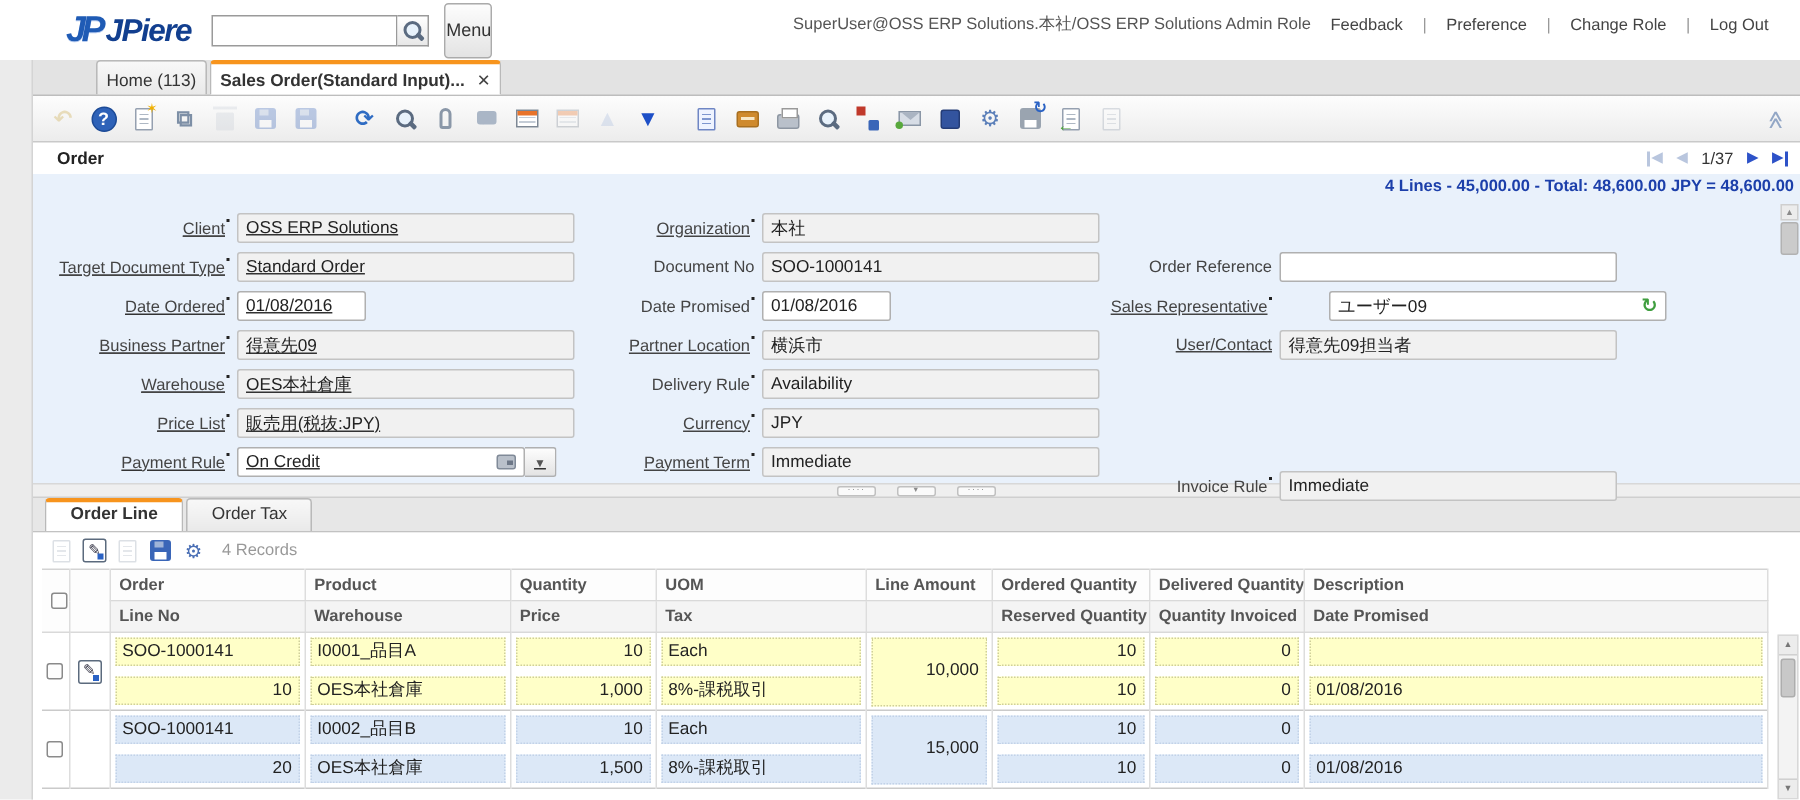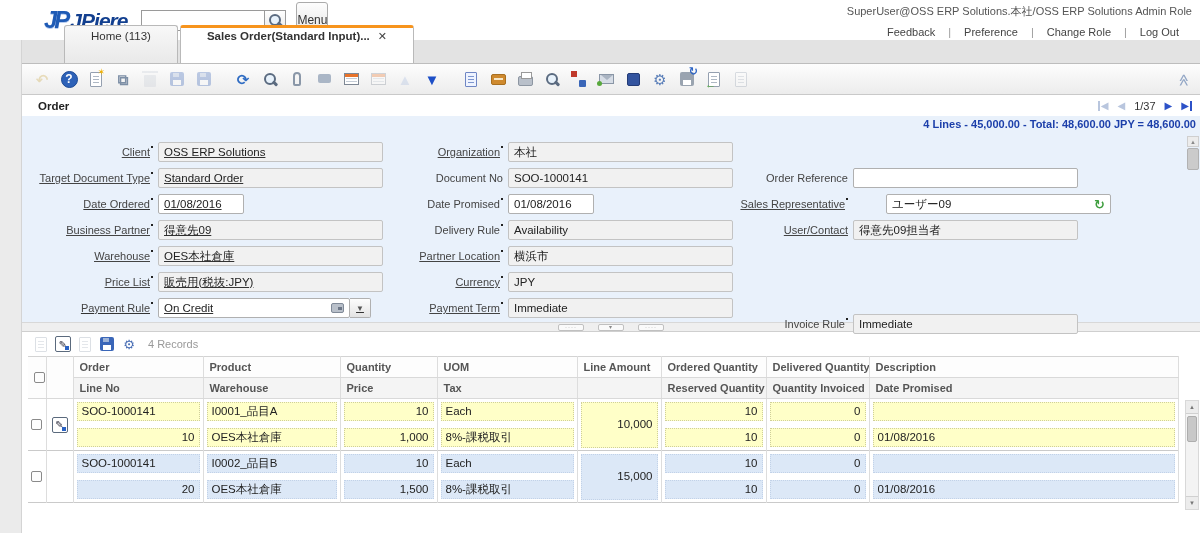--- a/index.html
+++ b/index.html
@@ -7,31 +7,31 @@
     font-family:"Liberation Sans","DejaVu Sans",sans-serif; font-size:11px; color:#333; background:#fff; }
 
   
   .hdr { height:40px; background:#fff; display:flex; align-items:center; position:relative;margin-left:32px; }
   .brand { display:flex; align-items:baseline; margin:0 14px 0 12px; cursor:default; }
   .brand .jp { font-size:24px; font-weight:900; font-style:italic; color:#1f5bb5; letter-spacing:-3px; text-shadow:0 1px 0 #b9cdf0; }
   .brand .nm { font-size:21px; font-weight:900; font-style:italic; color:#123f8f; letter-spacing:-1px; margin-left:3px; }
   .srch { width:124px; height:21px; border:1px solid #9a9a9a; padding:0 4px; font-size:11px; }
   .srchbtn { width:21px; height:21px; border:1px solid #9a9a9a; border-left:none; background:linear-gradient(#fff,#e8e8e8); display:flex; align-items:center; justify-content:center; cursor:pointer; }
   .menubtn { margin-left:10px; height:37px; padding:0 0; border:1px solid #ababab; border-radius:3px; background:linear-gradient(#fdfdfd,#e3e3e3); font-size:12px; color:#333; cursor:pointer; }
-  .hdr-right { position:absolute; right:8px; top:4px; display:flex; flex-direction:column; align-items:flex-end; }
+  .hdr-right { position:absolute; right:8px; top:4px; display:flex; flex-direction:row; align-items:flex-end; }
   .userinfo { font-size:11px; color:#555; }
   .hlinks { margin-top:7px; display:flex; align-items:center; gap:0; }
   .hlink { font-size:11px; color:#444; padding:0 13px; cursor:pointer; }
   .hsep { color:#999; }
 
   
   .tabrow { height:24px; background:#e3e3e3; border-bottom:1px solid #bdbdbd; display:flex; align-items:flex-end; position:relative; }
   .side-exp { position:absolute; left:5px; top:3px; color:#777; font-weight:bold; font-size:13px; cursor:pointer; }
   .wtabs { display:flex; margin-left:64px; height:24px; align-items:flex-end; gap:2px; }
-  .wtab { height:38px; padding:4px 26px 3px; border:1px solid #b9b9b9; border-bottom:none; border-radius:3px 3px 0 0; background:linear-gradient(#f8f8f8,#e9e9e9); font-size:11.5px; color:#333; cursor:pointer; display:flex; align-items:flex-start; gap:8px; }
+  .wtab { height:23px; padding:4px 6px 3px; border:1px solid #b9b9b9; border-bottom:none; border-radius:3px 3px 0 0; background:linear-gradient(#f8f8f8,#e9e9e9); font-size:11.5px; color:#333; cursor:pointer; display:flex; align-items:flex-end; gap:8px; }
   .wtab.active { background:#fff; border-top:3px solid #f7941d; padding-top:2px; font-weight:bold; }
   .wtab .x { color:#444; font-weight:bold; font-size:11px; cursor:pointer; }
 
   
   .lstrip { position:absolute; left:0; top:40px; bottom:0; width:22px; background:#ebebeb; border-right:1px solid #d4d4d4; }
 
   .main { margin-left:22px; }
 
   
   .tbar { height:31px; background:linear-gradient(#fdfdfd,#ececec); border-bottom:1px solid #c9c9c9; display:flex; align-items:center; padding-left:8px; position:relative; }
@@ -355,29 +355,29 @@
             <span class="val">SOO-1000141</span>
           </div>
         </div>
         <div class="frow">
           <span class="flabel mand">Date Promised</span>
           <div class="fld edit narrow">
             <span class="val">01/08/2016</span>
           </div>
         </div>
         <div class="frow">
+          <span class="flabel link mand">Partner Location</span>
+          <div class="fld ro">
+            <span class="val">横浜市</span>
+          </div>
+        </div>
+        <div class="frow">
           <span class="flabel mand">Delivery Rule</span>
           <div class="fld ro">
             <span class="val">Availability</span>
-          </div>
-        </div>
-        <div class="frow">
-          <span class="flabel link mand">Partner Location</span>
-          <div class="fld ro">
-            <span class="val">横浜市</span>
           </div>
         </div>
         <div class="frow">
           <span class="flabel link mand">Currency</span>
           <div class="fld ro">
             <span class="val">JPY</span>
           </div>
         </div>
         <div class="frow">
           <span class="flabel link mand">Payment Term</span>
@@ -418,20 +418,24 @@
       <div class="thumb"></div>
     </div>
   </div>
 
   <div class="splitter">
     <span class="grip">····</span>
     <span class="grip">▾</span>
     <span class="grip">····</span>
   </div>
 
+  <div class="dtabrow" id="dtabs">
+      <div class="dtab active">Order Line</div>
+      <div class="dtab">Order Tax</div>
+    </div>
 
   <div class="minibar">
     <span id="dticons" style="display:flex;align-items:center;gap:3px;">
         <span class="tbi dis">
           <span class="ico-doc"></span>
         </span>
         <span class="tbi">
           <span class="ico-edit-tile">✎</span>
         </span>
         <span class="tbi dis">

